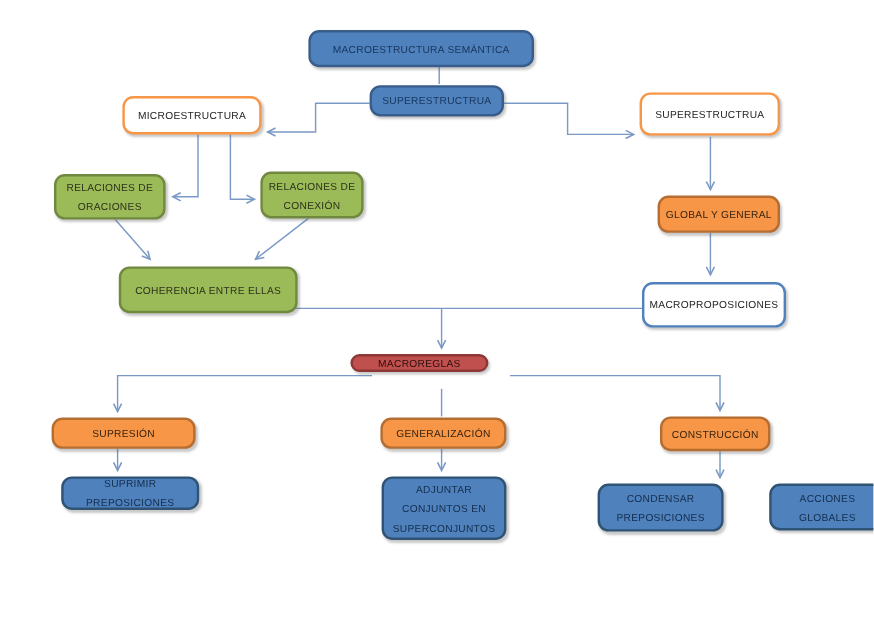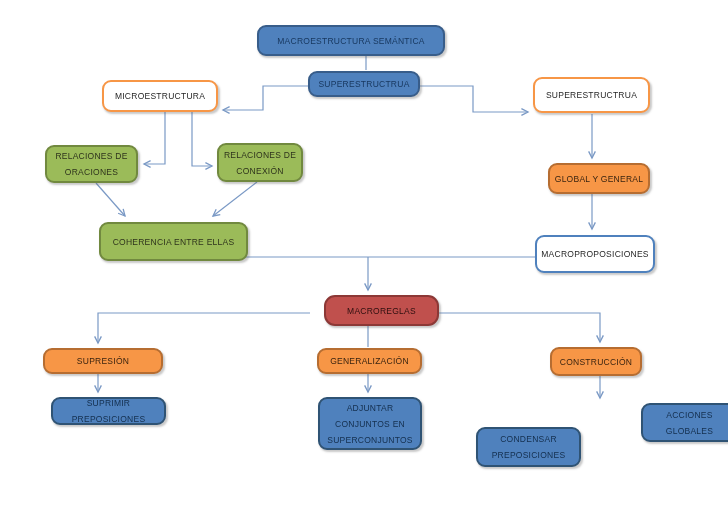--- a/index.html
+++ b/index.html
@@ -77,33 +77,33 @@
 
   <div class="node green" style="left:217px;top:143px;width:86px;height:39px;">RELACIONES DE
 CONEXIÓN</div>
 
   <div class="node green" style="left:99px;top:222px;width:149px;height:39px;">COHERENCIA ENTRE ELLAS</div>
 
   <div class="node orange" style="left:548px;top:163px;width:102px;height:31px;">GLOBAL Y GENERAL</div>
 
   <div class="node outline-blue" style="left:535px;top:235px;width:120px;height:38px;">MACROPROPOSICIONES</div>
 
-  <div class="node red" style="left:324px;top:295px;width:115px;height:31px;border-radius:11px;">MACROREGLAS</div>
+  <div class="node red" style="left:292px;top:295px;width:115px;height:15px;">MACROREGLAS</div>
 
   <div class="node orange" style="left:43px;top:348px;width:120px;height:26px;">SUPRESIÓN</div>
 
   <div class="node dkblue" style="left:51px;top:397px;width:115px;height:28px;">SUPRIMIR
 PREPOSICIONES</div>
 
   <div class="node orange" style="left:317px;top:348px;width:105px;height:26px;">GENERALIZACIÓN</div>
 
   <div class="node dkblue" style="left:318px;top:397px;width:104px;height:53px;">ADJUNTAR
 CONJUNTOS EN
 SUPERCONJUNTOS</div>
 
   <div class="node orange" style="left:550px;top:347px;width:92px;height:29px;">CONSTRUCCIÓN</div>
 
-  <div class="node dkblue" style="left:476px;top:403px;width:105px;height:40px;margin-top:24px;">CONDENSAR
+  <div class="node dkblue" style="left:498px;top:403px;width:105px;height:40px;">CONDENSAR
 PREPOSICIONES</div>
 
   <div class="node dkblue" style="left:610px;top:403px;width:97px;height:39px;margin-left:31px;">ACCIONES GLOBALES</div>
 
 </div>
 
 </body></html>

